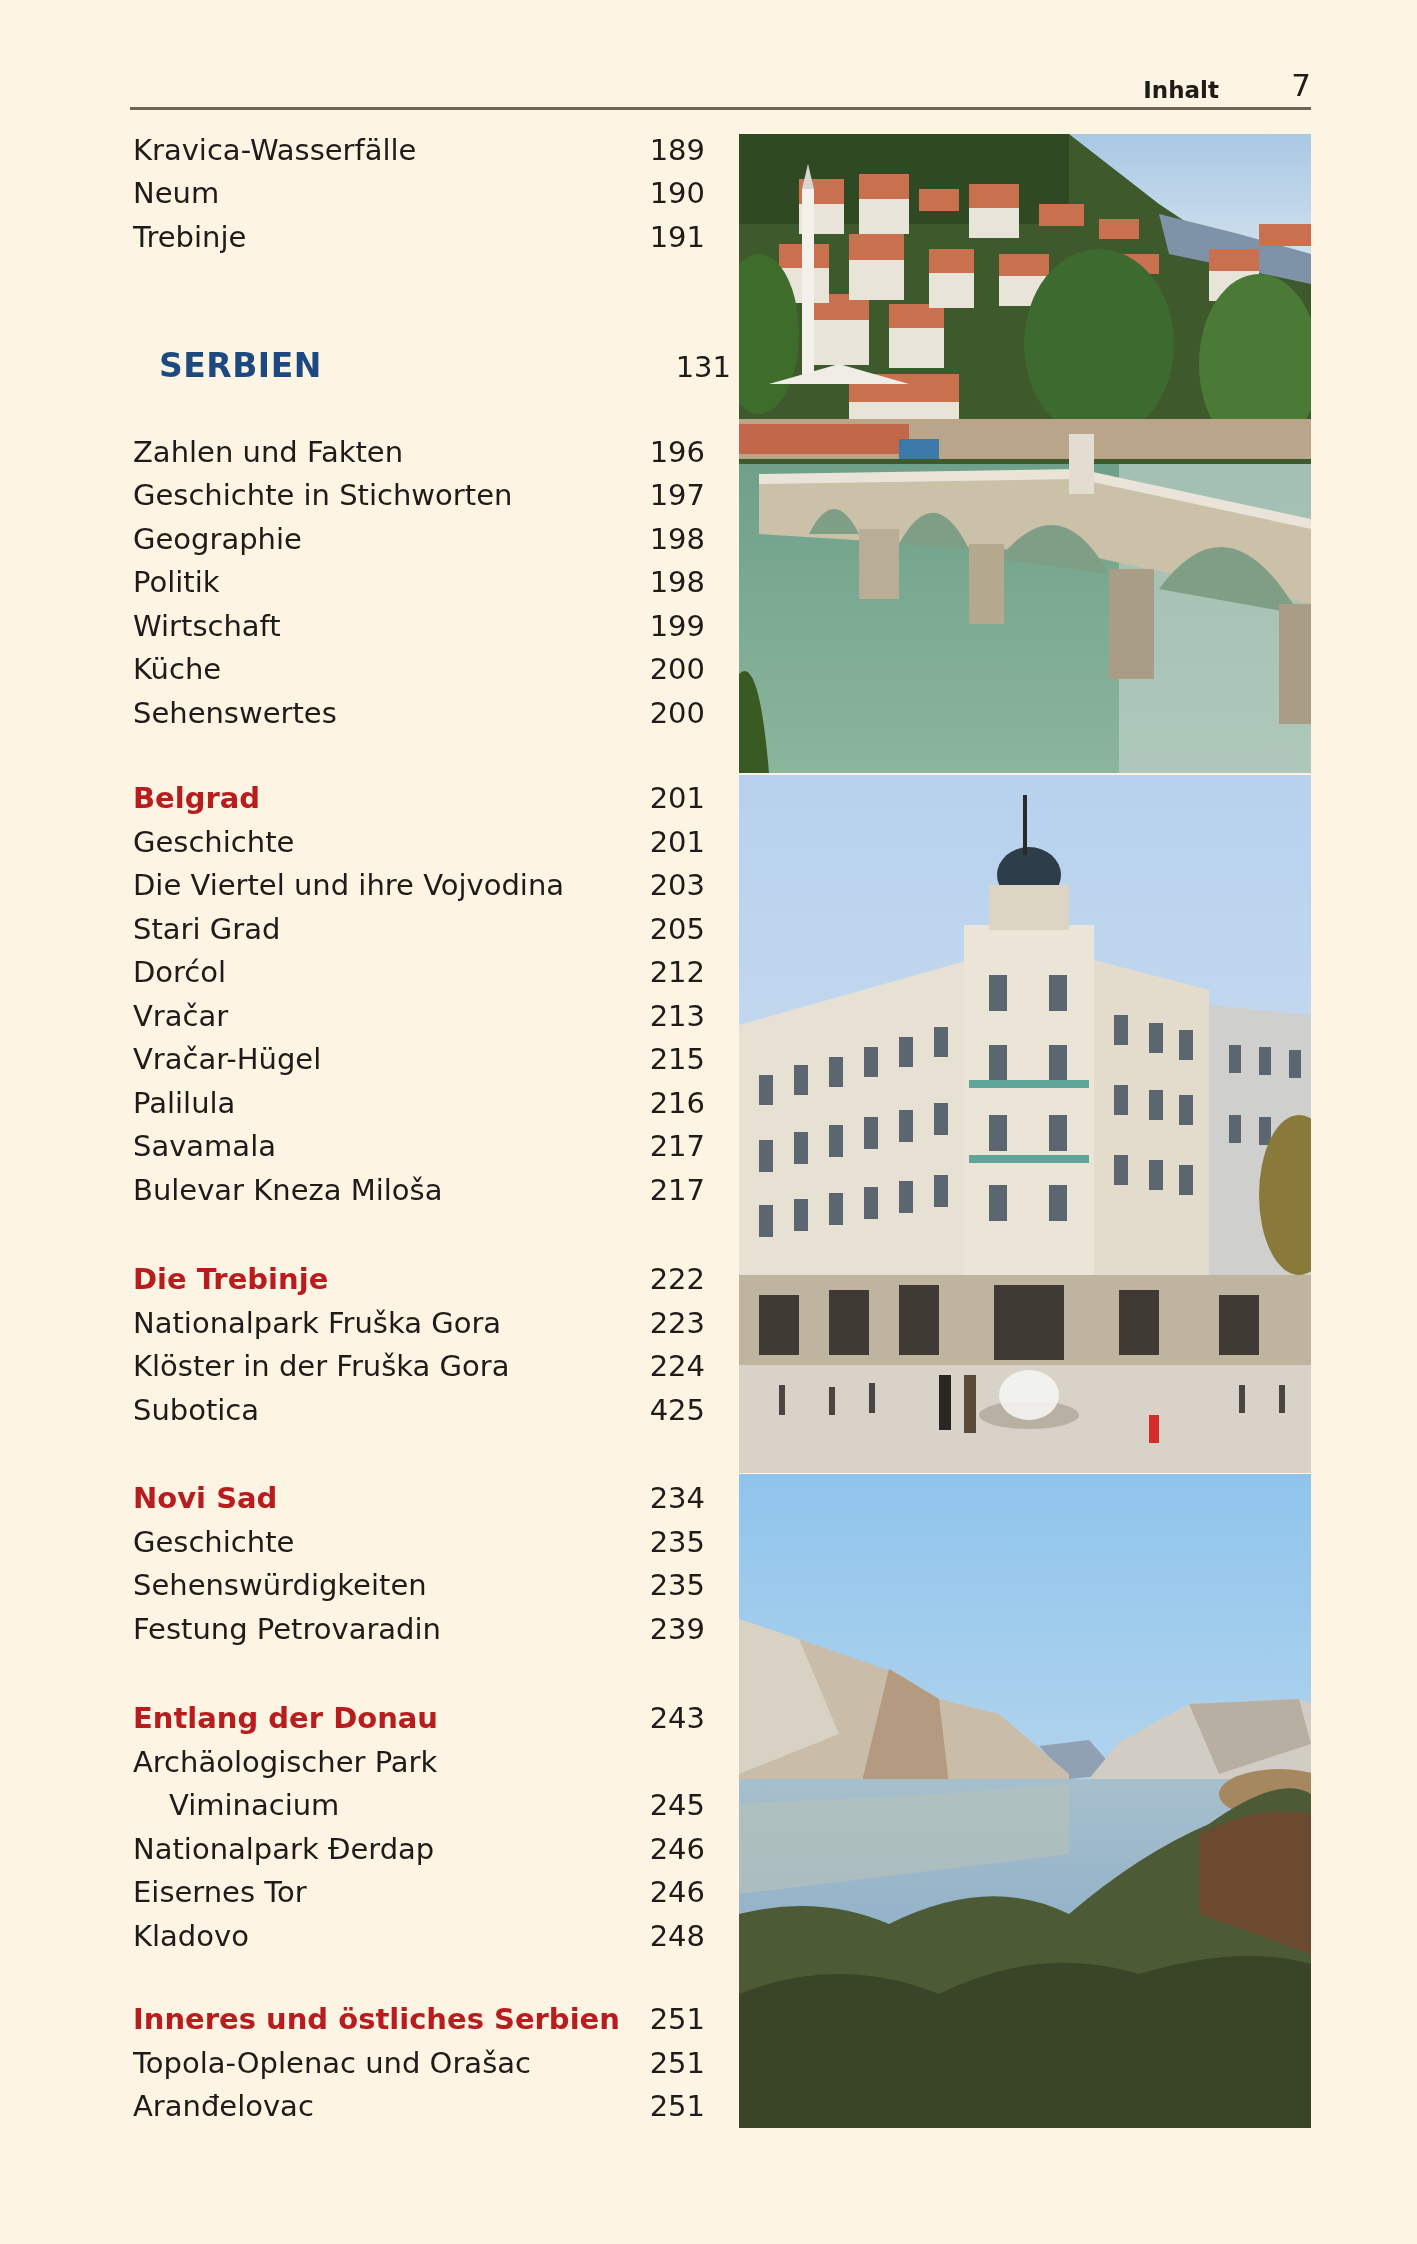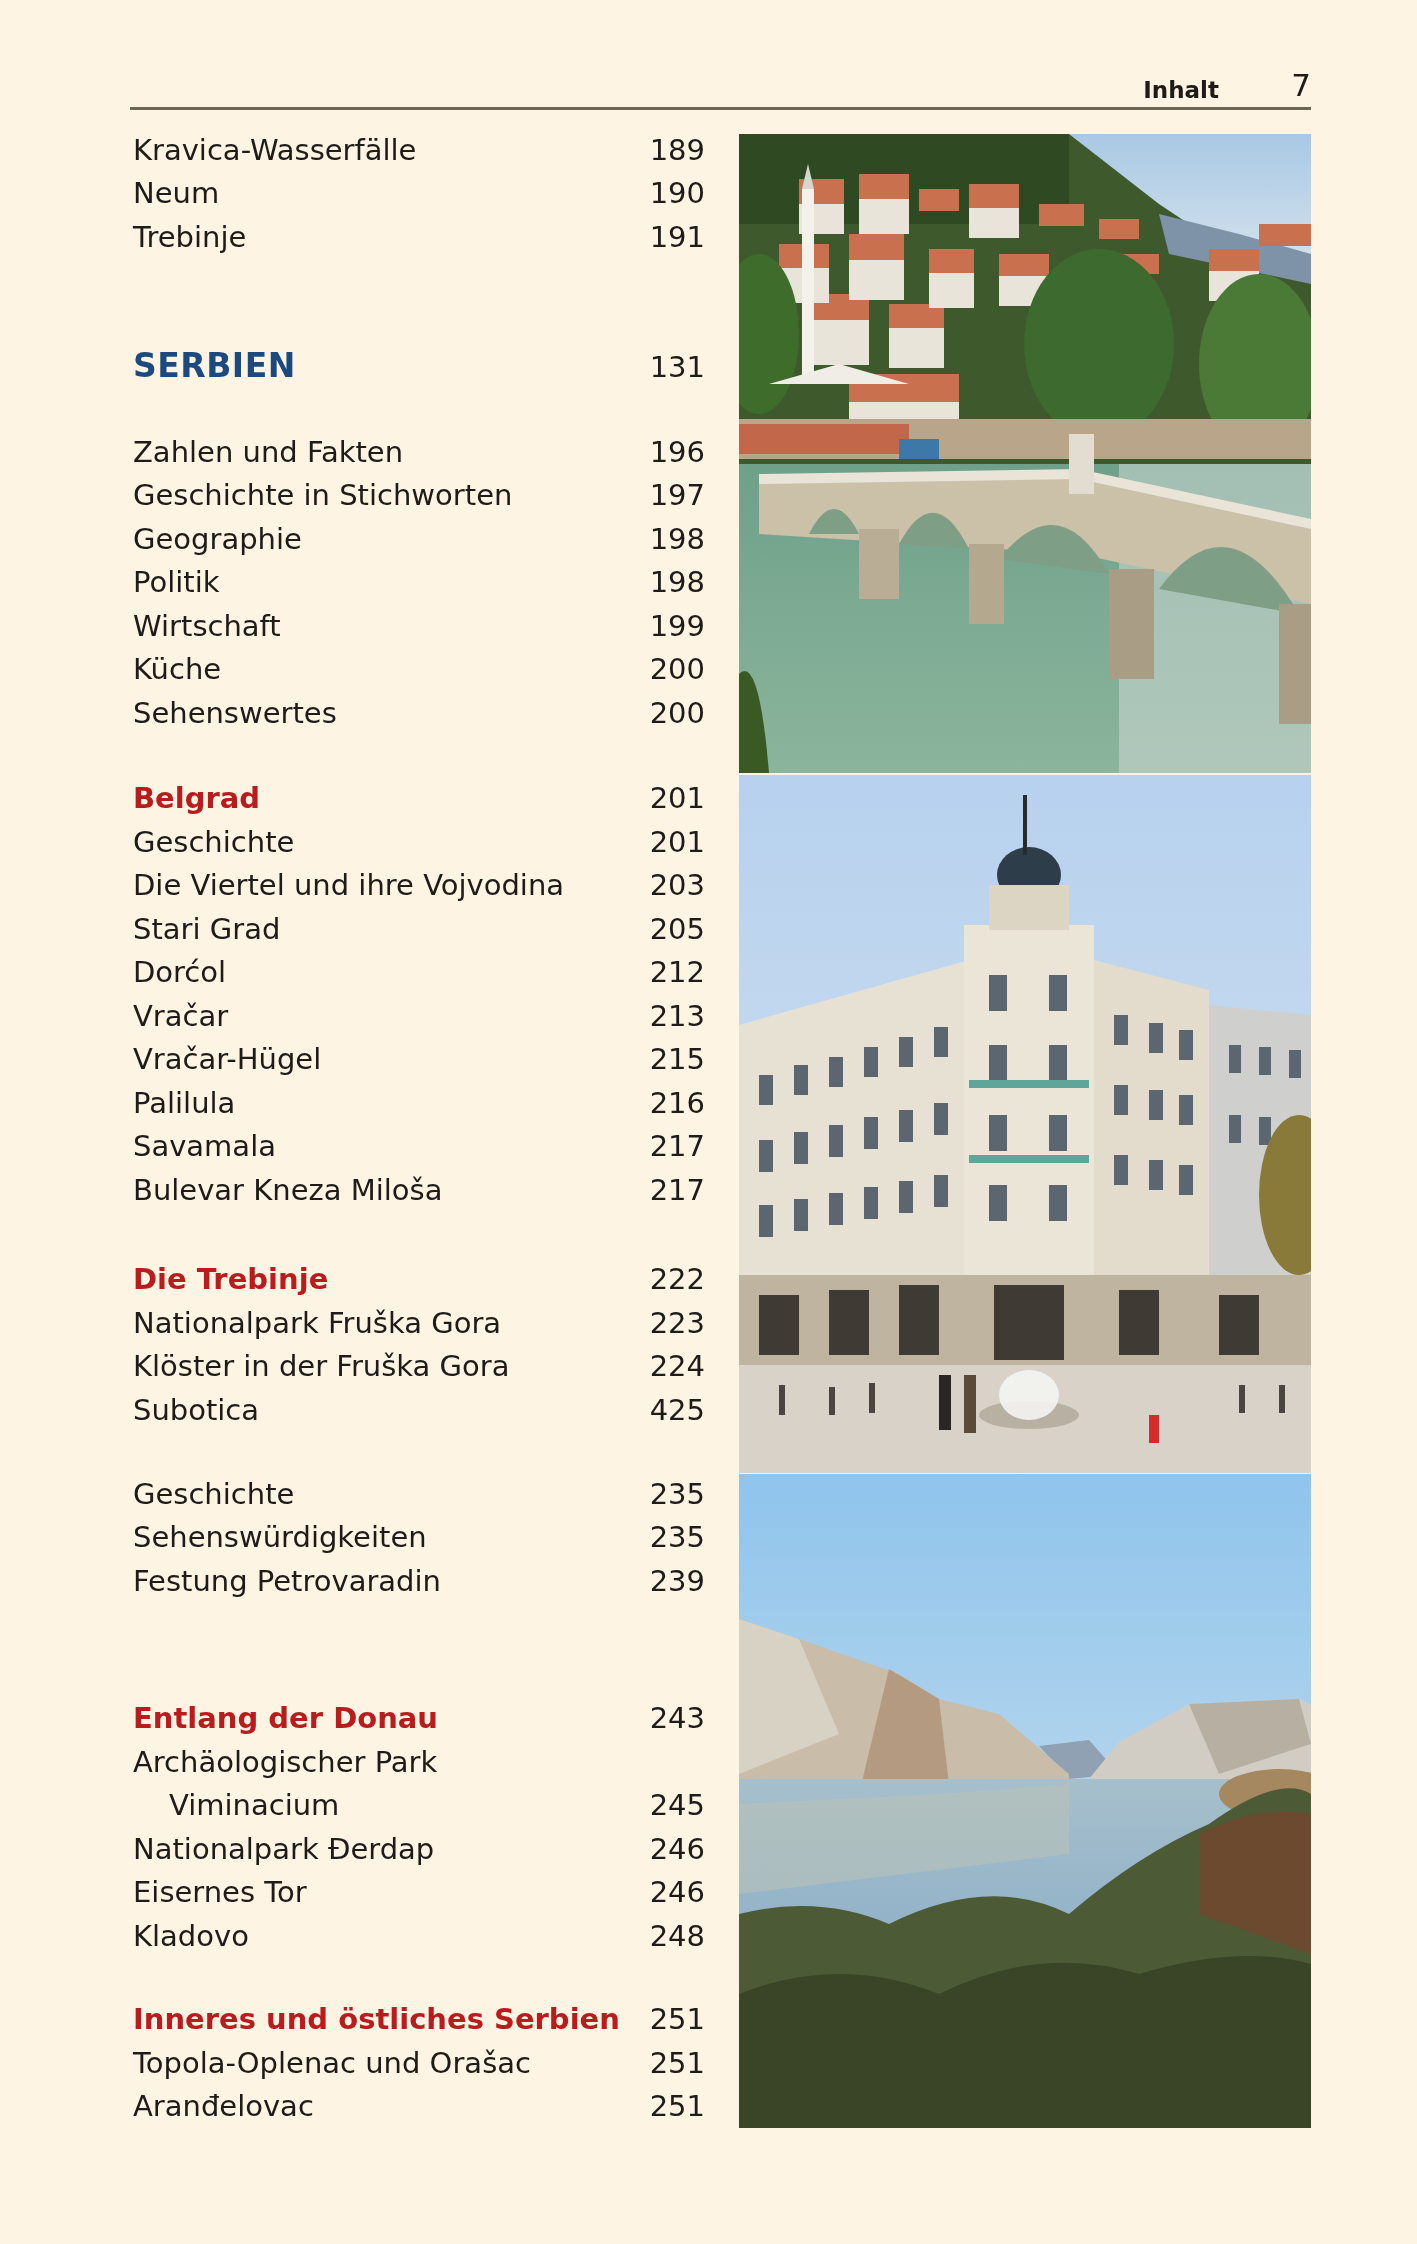--- a/index.html
+++ b/index.html
@@ -55,21 +55,21 @@
   <div class="row">
       <span class="label">Neum</span>
       <span class="page">190</span>
     </div>
   <div class="row">
       <span class="label">Trebinje</span>
       <span class="page">191</span>
     </div>
 </div>
 
-<div class="toc" style="top:340px;">
+<div class="toc" style="top:340px;margin-left:26px;">
   <div class="row country">
       <span class="label">SERBIEN</span>
       <span class="page">131</span>
     </div>
 </div>
 
 <div class="toc" style="top:429px;">
   <div class="row">
       <span class="label">Zahlen und Fakten</span>
       <span class="page">196</span>
@@ -156,20 +156,24 @@
       <span class="label">Klöster in der Fruška Gora</span>
       <span class="page">224</span>
     </div>
   <div class="row">
       <span class="label">Subotica</span>
       <span class="page">425</span>
     </div>
 </div>
 
 <div class="toc" style="top:1471px;">
+  <div class="row head">
+      <span class="label">Novi Sad</span>
+      <span class="page">234</span>
+    </div>
   <div class="row">
       <span class="label">Geschichte</span>
       <span class="page">235</span>
     </div>
   <div class="row">
       <span class="label">Sehenswürdigkeiten</span>
       <span class="page">235</span>
     </div>
   <div class="row">
       <span class="label">Festung Petrovaradin</span>

